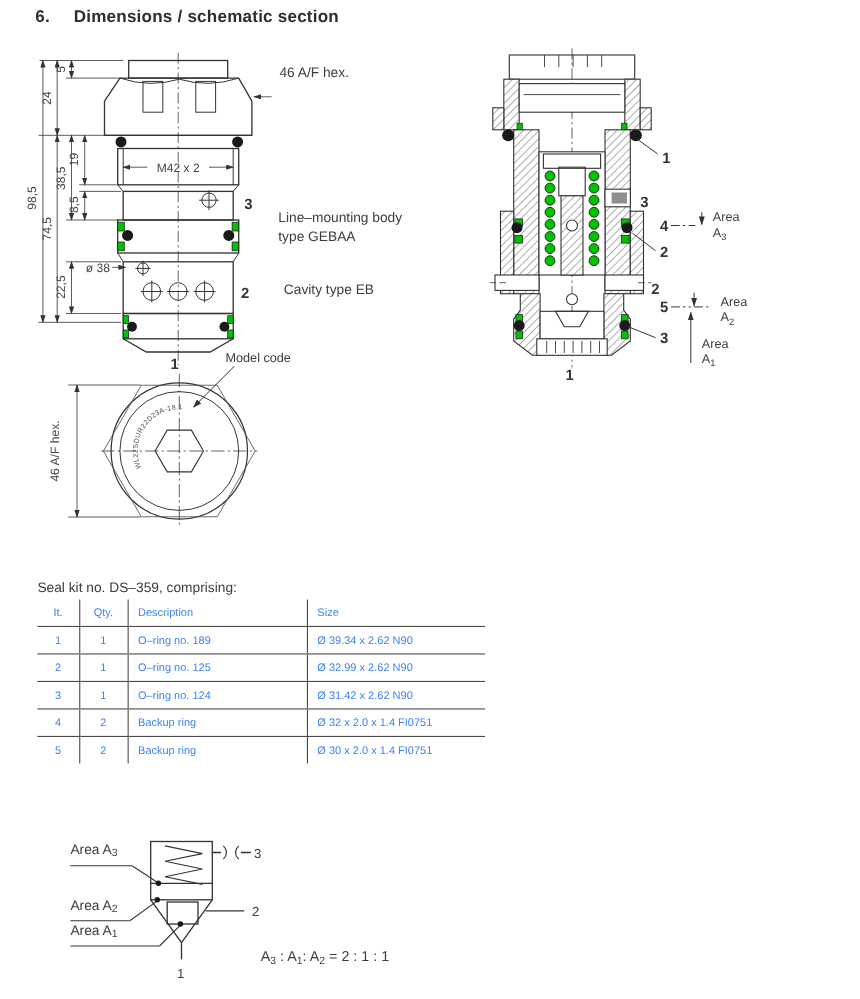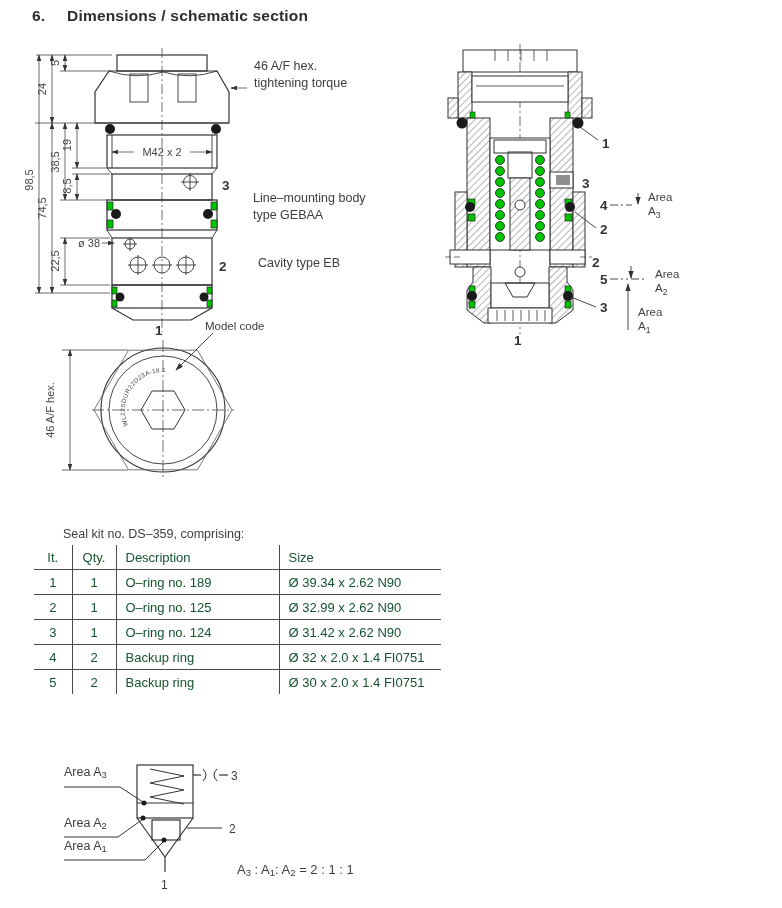--- a/index.html
+++ b/index.html
@@ -8,22 +8,22 @@
     font-family:"Liberation Sans", sans-serif; color:#3d3d3d; overflow:hidden;
   }
   .abs { position:absolute; }
   .h-sec { font-size:15.5px; font-weight:bold; color:#2e2e2e; letter-spacing:.2px; }
   .h-sec .num { display:inline-block; width:35px; }
   .note { font-size:12.5px; line-height:17px; color:#3d3d3d; }
   .subcap { font-size:9.5px; }
   sub.s { font-size:9.5px; vertical-align:-2px; }
   .small-cap { font-size:11.5px; color:#3d3d3d; }
   
-  #sealkit-title { font-size:12.5px; color:#3d3d3d;margin-left:29px; }
-  table.sealkit { border-collapse:collapse; font-size:13px; color:#14532d; table-layout:fixed; }
+  #sealkit-title { font-size:12.5px; color:#3d3d3d; }
+  table.sealkit { border-collapse:collapse; font-size:10px; color:#3b82f6; table-layout:fixed; }
   table.sealkit th { font-weight:normal; }
   table.sealkit th, table.sealkit td { height:24px; padding:0; vertical-align:middle; }
   table.sealkit .c { text-align:center; }
   table.sealkit .l { text-align:left; padding-left:9px; }
   table.sealkit thead th { border-bottom:1.2px solid #4a4a4a; }
   table.sealkit tbody td { border-bottom:1.2px solid #4a4a4a; }
   table.sealkit tbody tr:last-child td { border-bottom:none; }
   table.sealkit th + th, table.sealkit td + td { border-left:1.2px solid #4a4a4a; }
   
   .sv-dim  { font-family:"Liberation Sans",sans-serif; font-size:11px; fill:#454545; }
@@ -320,21 +320,20 @@
       <text class="sv-th" x="161" y="889">1</text>
     </g>
   </svg>
 
   <div class="abs h-sec" style="left:32px;top:7px">
     <span class="num">6.</span><span>Dimensions / schematic section</span>
   </div>
 
   <div class="abs note" style="left:254px;top:58px;width:210px">
     <div>46 A/F hex.</div>
-    <div>tightening torque</div>
   </div>
 
   <div class="abs note" style="left:253px;top:190px">
     <div>Line–mounting body</div>
     <div>type GEBAA</div>
   </div>
 
   <div class="abs note" style="left:258px;top:255px">Cavity type EB</div>
 
   <div class="abs small-cap" style="left:205px;top:320px">Model code</div>

